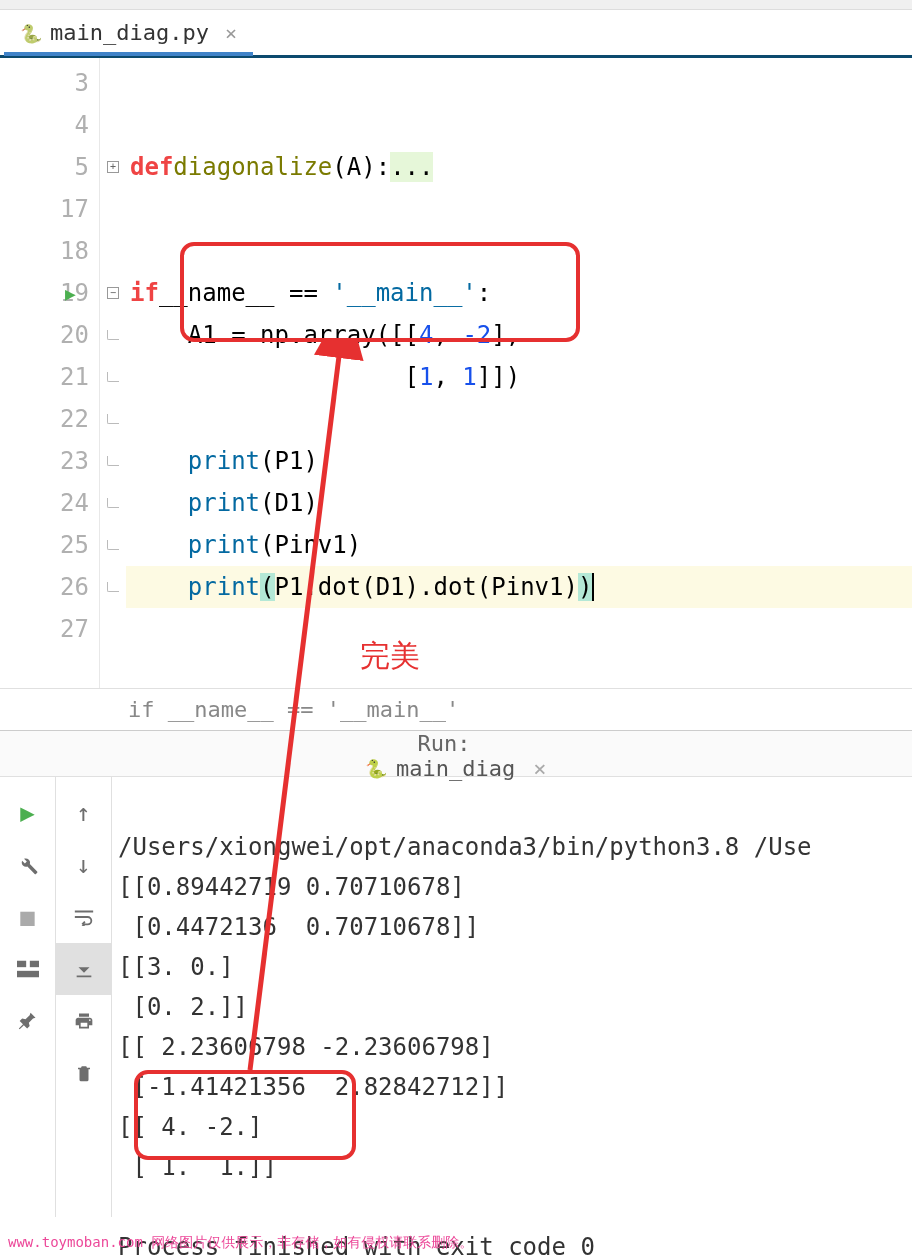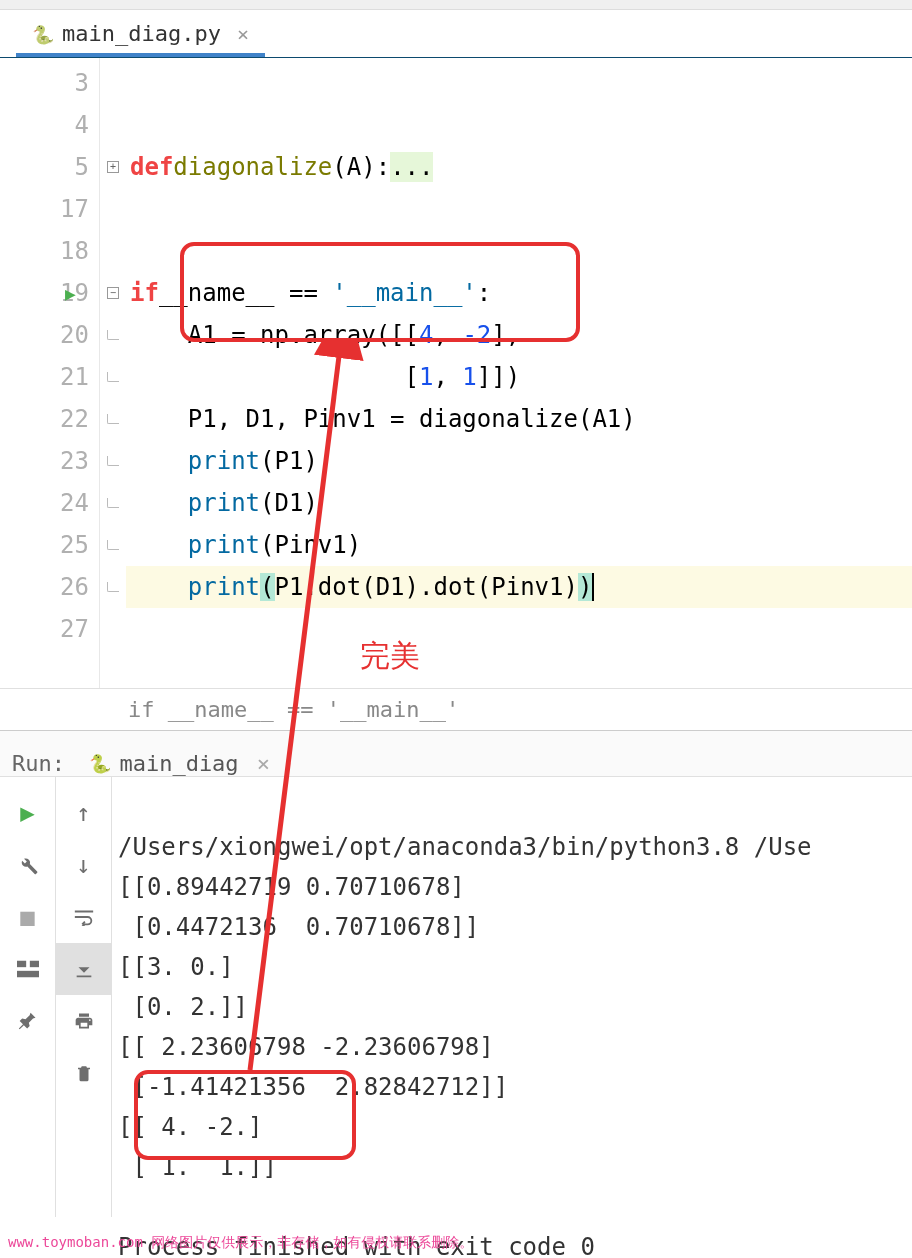--- a/index.html
+++ b/index.html
@@ -12,24 +12,24 @@
   position: relative;
 }
 .top-toolbar {
   height: 10px;
   background: #f0f0f0;
   border-bottom: 1px solid #ddd;
 }
 .tab-bar {
   height: 48px;
   background: #fff;
-  border-bottom: 1px solid #0c4a6e;
-  display: flex;
-  align-items: center;
-  padding: 0 16px;
+  border-bottom: 3px solid #0c4a6e;
+  display: flex;
+  align-items: center;
+  padding: 0 4px;
 }
 .tab {
   display: flex;
   align-items: center;
   gap: 10px;
   padding: 10px 16px;
   position: relative;
 }
 .tab.active::after {
   content: '';
@@ -156,24 +156,25 @@
   padding-left: 128px;
   font-size: 22px;
   color: #888;
 }
 .run-panel {
   border-top: 1px solid #ccc;
 }
 .run-header {
   height: 46px;
   display: flex;
-  align-items: flex-end;
+  align-items: center;
   padding: 0 12px;
   background: #fafafa;
   border-bottom: 1px solid #e0e0e0;
+  flex-direction: column;
 }
 .run-label {
   color: #666;
   font-size: 22px;
   margin-right: 24px;
 }
 .run-tab {
   display: flex;
   align-items: center;
   gap: 8px;
@@ -365,21 +366,21 @@
 
   <div class="code-view">
     <div class="code-row"></div>
     <div class="code-row"></div>
     <div class="code-row"><span class="kw">def</span> <span class="fn">diagonalize</span><span>(A)</span><span>:</span><span class="str-hl">...</span></div>
     <div class="code-row"></div>
     <div class="code-row"></div>
     <div class="code-row"><span class="kw">if</span> <span class="ident">__name__</span><span> == </span><span class="str">'__main__'</span><span>:</span></div>
     <div class="code-row"><span>    </span><span class="ident">A1</span><span> = </span><span class="ident">np</span><span>.</span><span class="ident">array</span><span>([[</span><span class="num">4</span><span>, </span><span class="num">-2</span><span>],</span></div>
     <div class="code-row"><span>                   </span><span>[</span><span class="num">1</span><span>, </span><span class="num">1</span><span>]])</span></div>
-    <div class="code-row"><span>    </span><span class="ident">P1, D1, Pinv1 = diagonalize(A1)</span></div>
+    <div class="code-row"><span>    </span></div>
     <div class="code-row"><span>    </span><span class="builtin">print</span><span>(P1)</span></div>
     <div class="code-row"><span>    </span><span class="builtin">print</span><span>(D1)</span></div>
     <div class="code-row"><span>    </span><span class="builtin">print</span><span>(Pinv1)</span></div>
     <div class="code-row hl"><span>    </span><span class="builtin">print</span><span class="paren-hl">(</span><span>P1.dot(D1).dot(Pinv1)</span><span class="paren-hl">)</span><span class="caret"></span></div>
     <div class="code-row"></div>
   </div>
 </div>
 
 <div class="breadcrumb-bar">
   <span>if __name__ == '__main__'</span>

